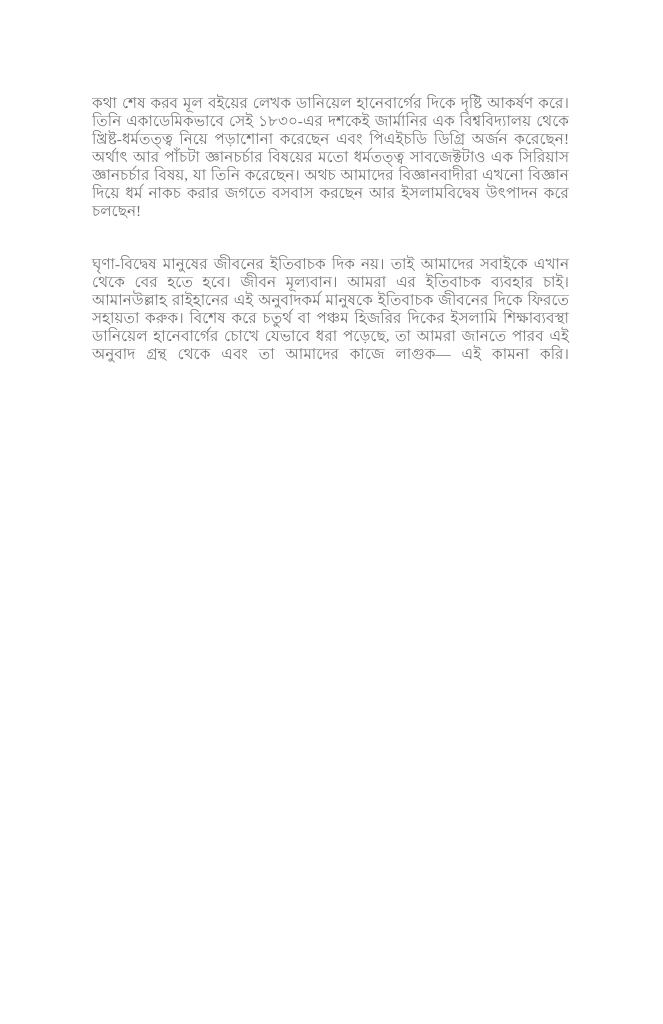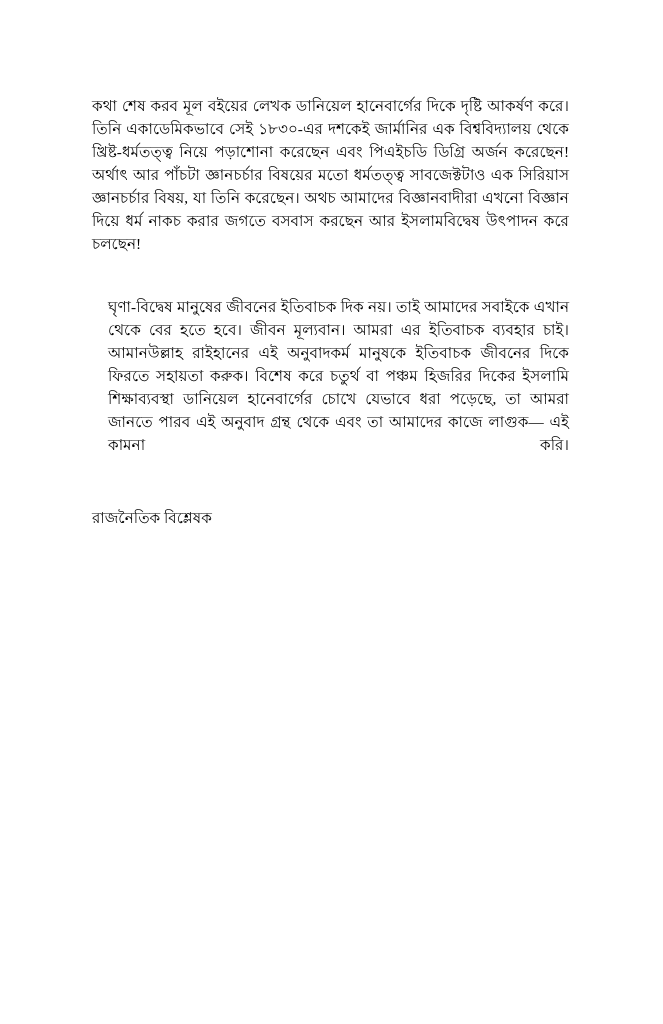--- a/index.html
+++ b/index.html
@@ -34,30 +34,29 @@
     left: 92px;
     top: 94px;
     width: 477px;
   }
 
   .body-paragraph {
     margin: 0 0 0 0;
     text-align: justify;
     text-justify: inter-word;
     font-size: 15.2px;
-    line-height: 23px;
+    line-height: 18px;
     letter-spacing: 0.05px;
     word-spacing: 0.4px;
-    color: #000000;
+    color: #737373;
     font-weight: 400;
   }
 
   .body-paragraph + .body-paragraph {
     margin-top: 17px;
-    margin-left: 16px;
   }
 
   .signature-block {
     margin-top: 28px;
     text-align: left;
     font-size: 15.2px;
     line-height: 21.2px;
     color: #050505;
   }
 
@@ -85,17 +84,16 @@
 <body>
 
 <div class="page">
   <div class="content">
 
     <p class="body-paragraph">কথা শেষ করব মূল বইয়ের লেখক ডানিয়েল হানেবার্গের দিকে দৃষ্টি আকর্ষণ করে। তিনি একাডেমিকভাবে সেই ১৮৩০-এর দশকেই জার্মানির এক বিশ্ববিদ্যালয় থেকে খ্রিষ্ট-ধর্মতত্ত্ব নিয়ে পড়াশোনা করেছেন এবং পিএইচডি ডিগ্রি অর্জন করেছেন! অর্থাৎ আর পাঁচটা জ্ঞানচর্চার বিষয়ের মতো ধর্মতত্ত্ব সাবজেক্টটাও এক সিরিয়াস জ্ঞানচর্চার বিষয়, যা তিনি করেছেন। অথচ আমাদের বিজ্ঞানবাদীরা এখনো বিজ্ঞান দিয়ে ধর্ম নাকচ করার জগতে বসবাস করছেন আর ইসলামবিদ্বেষ উৎপাদন করে চলছেন!</p>
 
     <p class="body-paragraph">ঘৃণা-বিদ্বেষ মানুষের জীবনের ইতিবাচক দিক নয়। তাই আমাদের সবাইকে এখান থেকে বের হতে হবে। জীবন মূল্যবান। আমরা এর ইতিবাচক ব্যবহার চাই। আমানউল্লাহ রাইহানের এই অনুবাদকর্ম মানুষকে ইতিবাচক জীবনের দিকে ফিরতে সহায়তা করুক। বিশেষ করে চতুর্থ বা পঞ্চম হিজরির দিকের ইসলামি শিক্ষাব্যবস্থা ডানিয়েল হানেবার্গের চোখে যেভাবে ধরা পড়েছে, তা আমরা জানতে পারব এই অনুবাদ গ্রন্থ থেকে এবং তা আমাদের কাজে লাগুক— এই কামনা করি।</p>
 
     <div class="signature-block">
-      <span class="signature-role">রাজনৈতিক বিশ্লেষক</span>
     </div>
 
   </div>
 </div>
 
 </body></html>

